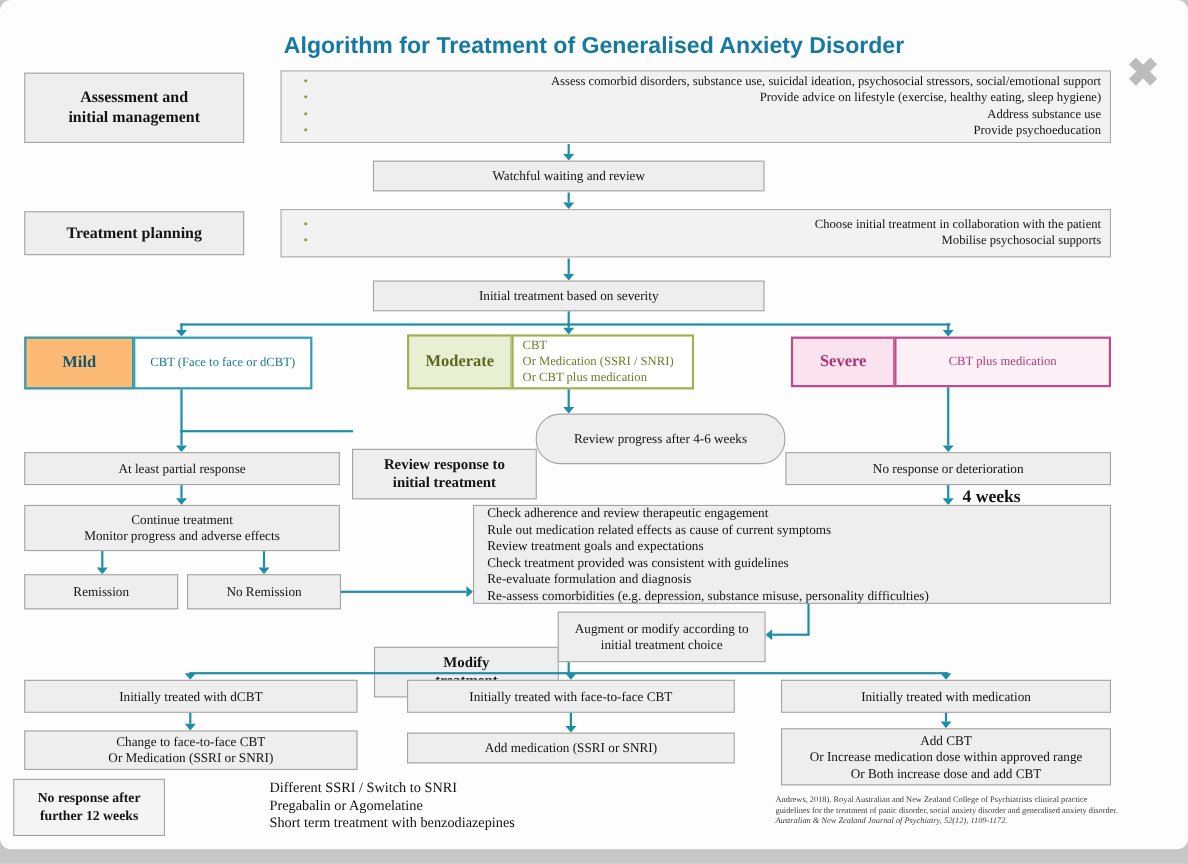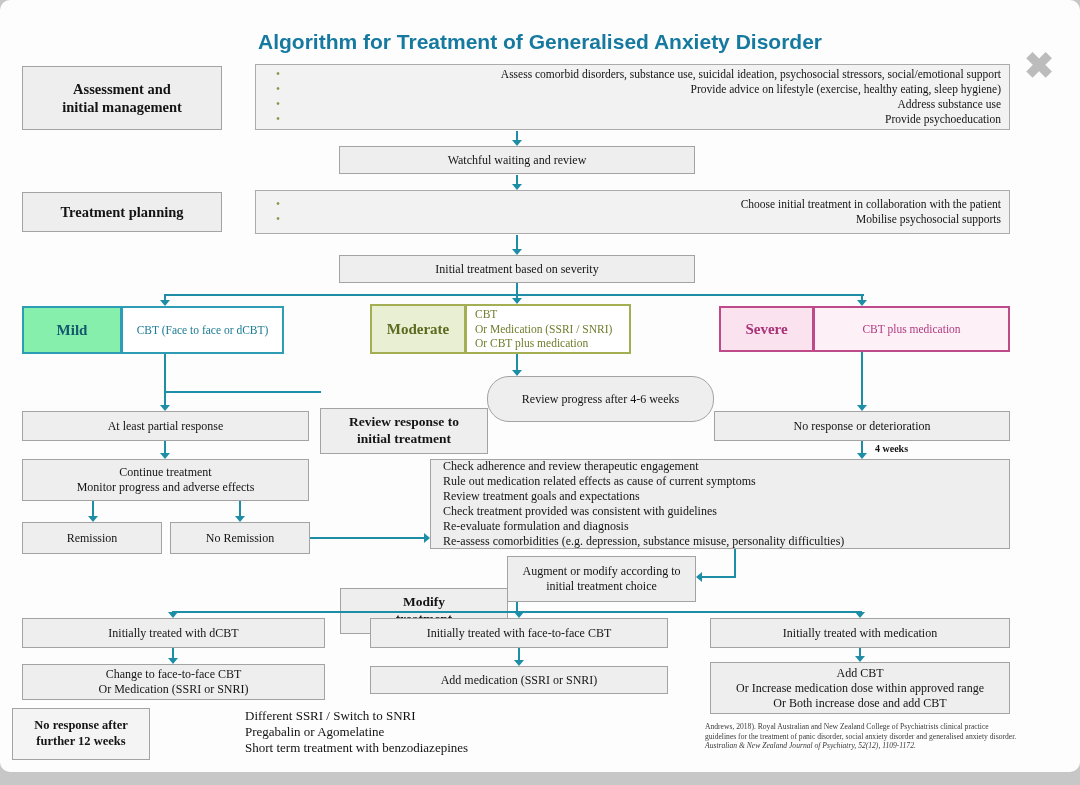--- a/index.html
+++ b/index.html
@@ -18,33 +18,33 @@
   .fs14 { font-size:14.5px; }
   .fs13 { font-size:13.5px;margin-top:32px; }
   .panel { background:#f2f2f2; border:1px solid #ababab; display:flex; flex-direction:column; justify-content:center; padding:4px 8px; }
   .panel ul { list-style:none; }
   .panel li { position:relative; padding-left:30px; font-size:11.5px; line-height:15px; color:#141414;text-align:right; }
   .panel li::before { content:"•"; position:absolute; left:12px; color:#8a9a4b; }
   .sev { border-width:2px; border-style:solid; font-weight:bold; font-size:15px; background:#fff;
          display:flex; align-items:center; justify-content:center; }
   .sevtx { border-width:2px; border-style:solid; background:#ffffff; font-size:11.5px;
            display:flex; align-items:center; justify-content:center; text-align:center; white-space:pre-line; line-height:1.3; }
-  .mild   { background:#86efac; border-color:#2d9cb5; color:#14586e; }
+  .mild   { background:#fdba74; border-color:#2d9cb5; color:#14586e; }
   .mildtx { border-color:#2d9cb5; color:#1a7a93; }
   .mod    { background:#e9efd2; border-color:#a4af54; color:#5c691f; }
   .modtx  { border-color:#a4af54; color:#6f7d2c; justify-content:flex-start; text-align:left; padding-left:8px; }
   .sevr   { background:#fbe2ef; border-color:#bf4a8a; color:#a93377; }
   .sevrtx { background:#fdf0f7; border-color:#bf4a8a; color:#b03b80; }
   .ln { background:#1e8ea6; }
   .ah-d { width:0; height:0; border-left:5px solid transparent; border-right:5px solid transparent; border-top:6px solid #1e8ea6; }
   .ah-r { width:0; height:0; border-top:5px solid transparent; border-bottom:5px solid transparent; border-left:6px solid #1e8ea6; }
   .ah-l { width:0; height:0; border-top:5px solid transparent; border-bottom:5px solid transparent; border-right:6px solid #1e8ea6; }
   .biglist { background:#eeeeee; border:1px solid #a3a3a3; padding:7px 12px; display:flex; flex-direction:column; justify-content:center; }
   .biglist div { font-size:12px; line-height:15px; text-align:left; color:#141414; }
-  .weeks { font-weight:bold; font-size:10px; color:#111;text-align:center; }
+  .weeks { font-weight:bold; font-size:16px; color:#111;text-align:center; }
   .options { font-size:13px; line-height:16px; white-space:pre-line; color:#111; text-align:left; }
   .cite { font-size:7.6px; line-height:9.5px; color:#3a3a3a; text-align:left; }
   .cite .j { font-style:italic; }
 </style>
 </head>
 <body>
 
 <div class="canvas">
   <div class="sheet">
 

